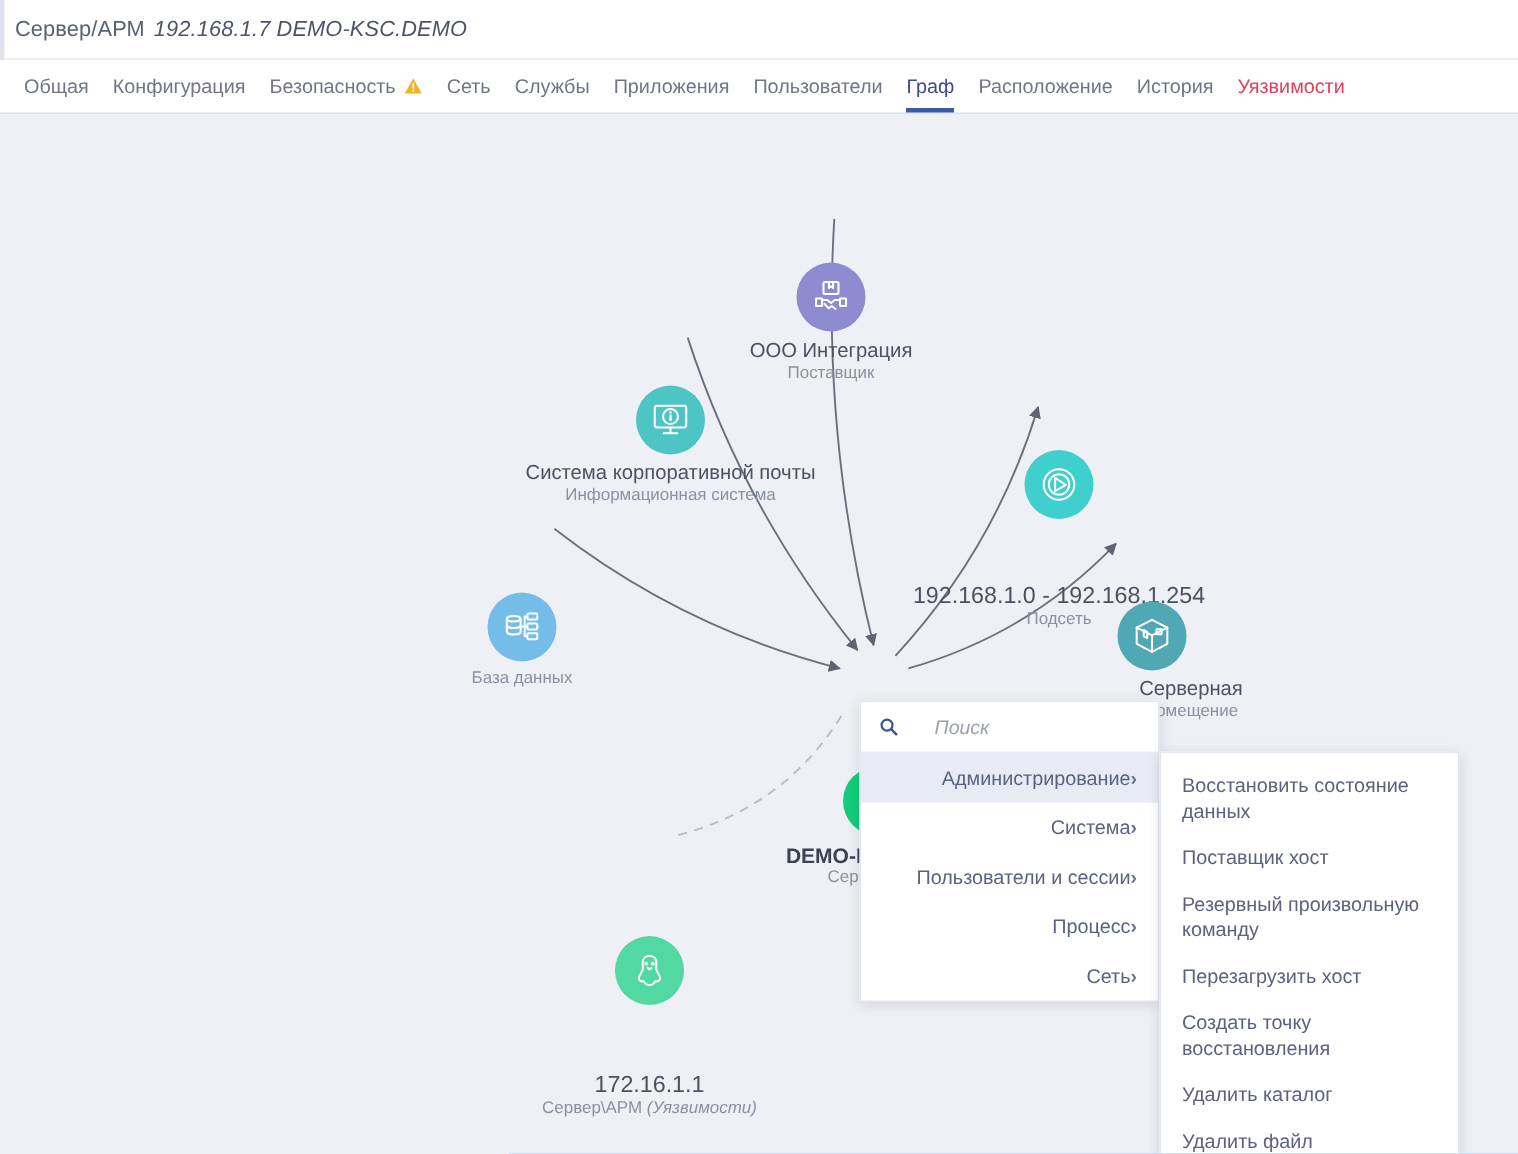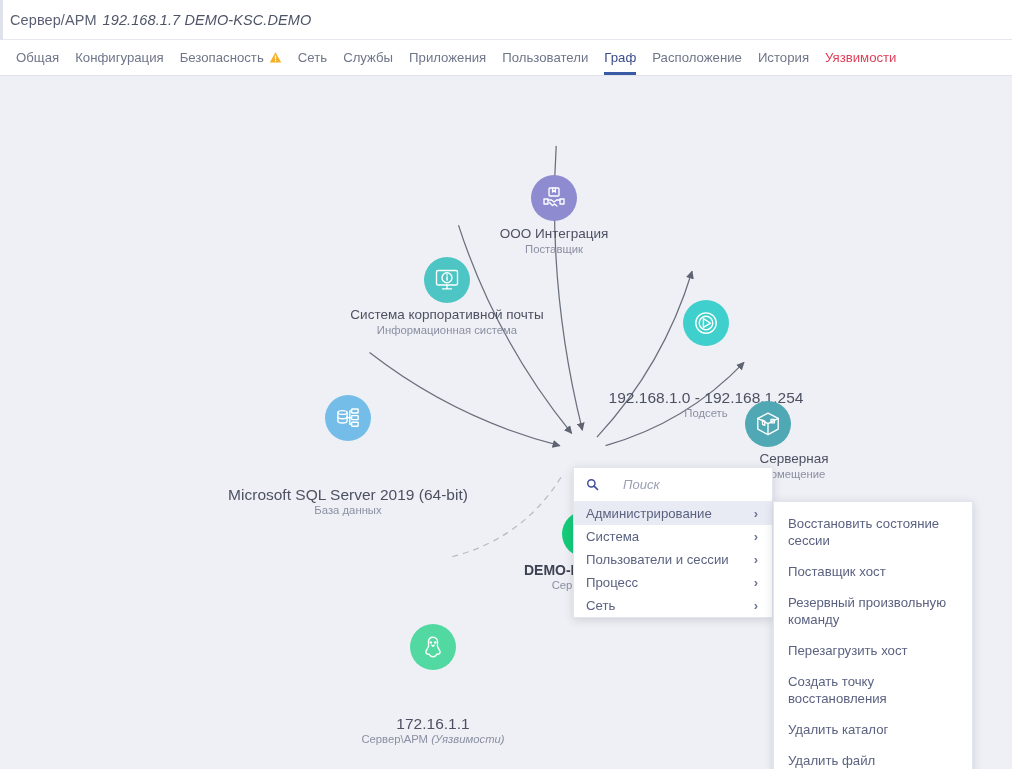--- a/index.html
+++ b/index.html
@@ -109,22 +109,22 @@
   .ctx-search {
     height: 34px;
     display: flex; align-items: center;
     gap: 24px; padding: 0 12px;
     border-bottom: 1px solid #eaecf3;
   }
   .ctx-search-ph {
     font-size: 13px; color: #9aa0b3; font-style: italic;
   }
   .ctx-item {
-    height: 23px;
-    display: flex; align-items: center; justify-content: space-between;
+    height: 33px;
+    display: flex; align-items: center; justify-content: flex-end;
     padding: 0 14px 0 12px;
     font-size: 13.2px; color: #5b6280;
     cursor: pointer;
   }
   .ctx-item.hl { background: #e9ebf4; }
   .ctx-chevron {
     color: #6b7496; font-size: 13px; line-height: 1;
     font-weight: bold;
   }
   .submenu {
@@ -249,21 +249,20 @@
               <ellipse cx="8.5" cy="8.5" rx="4.6" ry="1.9" stroke="#ffffff" fill="none" stroke-width="1.35" stroke-linecap="round" stroke-linejoin="round"></ellipse>
               <path d="M3.9 8.5 v8.6 c0 1.05 2.06 1.9 4.6 1.9 s4.6 -0.85 4.6 -1.9 v-8.6" stroke="#ffffff" fill="none" stroke-width="1.35" stroke-linecap="round" stroke-linejoin="round"></path>
               <path d="M3.9 12.8 c0 1.05 2.06 1.9 4.6 1.9 s4.6 -0.85 4.6 -1.9" stroke="#ffffff" fill="none" stroke-width="1.35" stroke-linecap="round" stroke-linejoin="round"></path>
               <rect x="17.6" y="5" width="6.6" height="4" rx="0.7" stroke="#ffffff" fill="none" stroke-width="1.35" stroke-linecap="round" stroke-linejoin="round"></rect>
               <rect x="17.6" y="11.6" width="6.6" height="4" rx="0.7" stroke="#ffffff" fill="none" stroke-width="1.35" stroke-linecap="round" stroke-linejoin="round"></rect>
               <rect x="17.6" y="18.2" width="6.6" height="4" rx="0.7" stroke="#ffffff" fill="none" stroke-width="1.35" stroke-linecap="round" stroke-linejoin="round"></rect>
               <path d="M13.6 13.6 h2.2 v-6.6 h1.8 M15.8 13.6 h1.8 M15.8 13.6 v6.6 h1.8" stroke="#ffffff" fill="none" stroke-width="1.35" stroke-linecap="round" stroke-linejoin="round"></path>
             </svg>
           </div>
           <div class="node-label" style="left: 348px; top: 369px;">
-            <div class="node-title serif">Microsoft SQL Server 2019 (64-bit)</div>
             <div class="node-sub"><span>База данных</span></div>
           </div>
         </div>
         <div class="node">
           <div class="node-circle" style="left: 683px; top: 224px; width: 46px; height: 46px; background: rgb(63, 208, 205);">
             <svg width="28" height="28" viewBox="0 0 28 28">
               <circle cx="14" cy="14" r="10.2" stroke="#ffffff" fill="none" stroke-width="1.35" stroke-linecap="round" stroke-linejoin="round"></circle>
               <circle cx="14" cy="14" r="6.8" stroke="#ffffff" fill="none" stroke-width="1.35" stroke-linecap="round" stroke-linejoin="round"></circle>
               <path d="M11.4 9.6 L18.6 14.2 L11.4 18.4 Z" stroke="#ffffff" fill="none" stroke-width="1.35" stroke-linecap="round" stroke-linejoin="round"></path>
             </svg>
@@ -341,21 +340,21 @@
             <span class="ctx-chevron">›</span>
           </div>
           <div class="ctx-item">
             <span>Сеть</span>
             <span class="ctx-chevron">›</span>
           </div>
         </div>
     </div>
 
     <div class="submenu" style="left:773px; top:425px; width:200px;" id="submenu">
-        <div class="sub-item"><span>Восстановить состояние</span><span class="l2">сессии</span></div>
+        <div class="sub-item"><span>Восстановить состояние</span><span class="l2">данных</span></div>
         <div class="sub-item"><span>Поставщик хост</span></div>
         <div class="sub-item"><span>Резервный произвольную</span><span class="l2">команду</span></div>
         <div class="sub-item"><span>Перезагрузить хост</span></div>
         <div class="sub-item"><span>Создать точку</span><span class="l2">восстановления</span></div>
         <div class="sub-item"><span>Удалить каталог</span></div>
         <div class="sub-item"><span>Удалить файл</span></div>
       </div>
 
   </div>
 </div>

